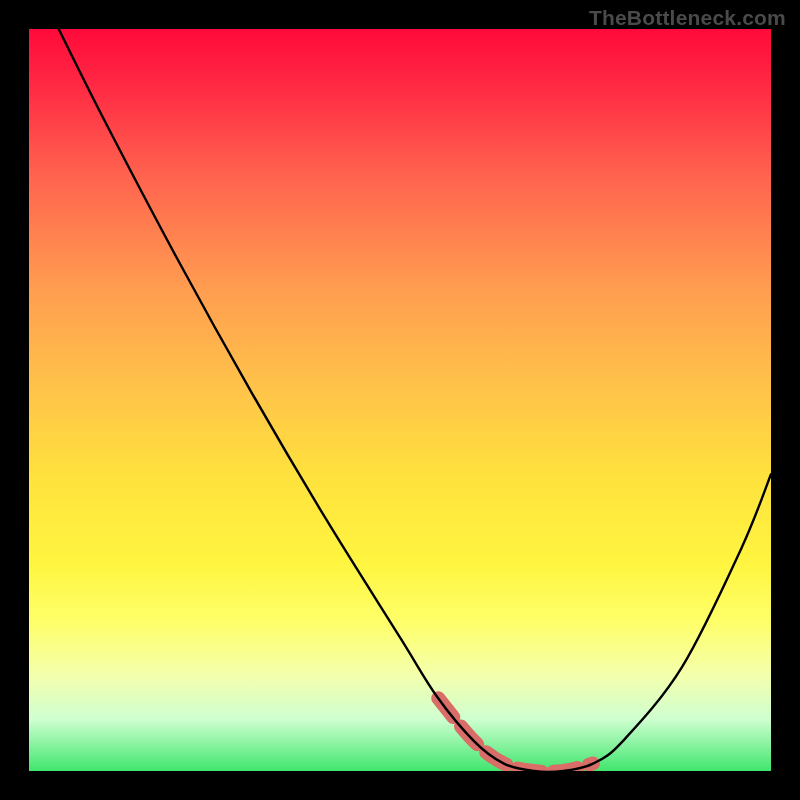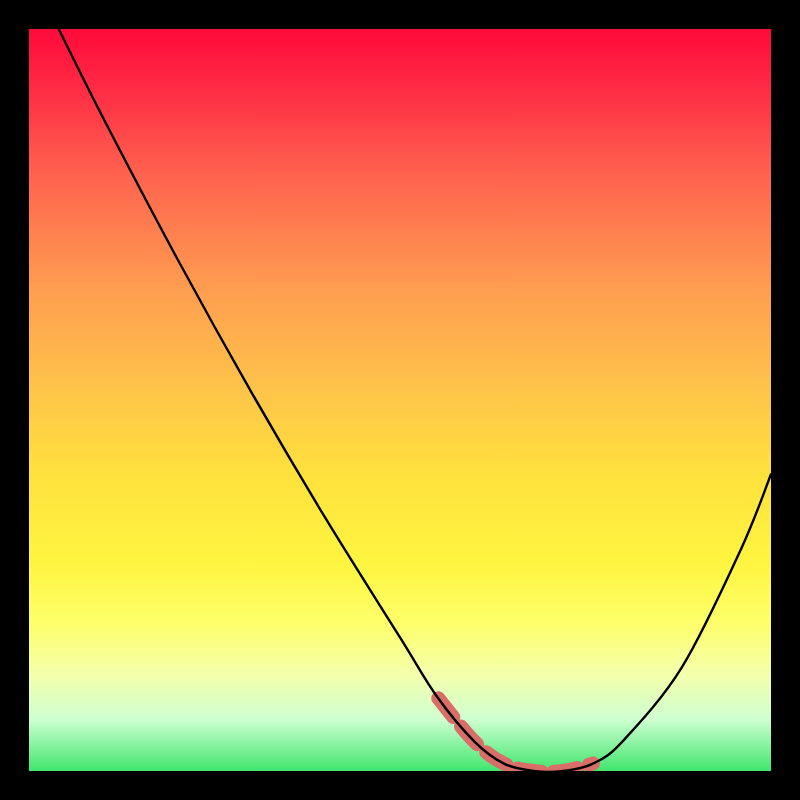--- a/index.html
+++ b/index.html
@@ -72,20 +72,21 @@
     stroke-width: 14;
     stroke-linecap: round;
     stroke-dasharray: 24 12;
     stroke-dashoffset: -2;
   }
 </style>
 </head>
 <body>
 
 <div class="stage">
+  <div class="watermark">TheBottleneck.com</div>
 
   <div class="plot-area">
     <div class="gradient-bg"></div>
 
     <svg class="curve-layer" viewBox="0 0 742 742" preserveAspectRatio="none">
       <path class="curve-highlight" d="M 408.10 667.80 C 414.28 675.22, 434.07 701.19, 445.20 712.32 C 456.33 723.45, 464.99 729.63, 474.88 734.58 C 484.77 739.53, 494.67 740.76, 504.56 742.00 C 514.45 743.24, 524.35 743.24, 534.24 742.00 C 544.13 740.76, 558.97 735.82, 563.92 734.58"></path>
       <path class="curve-main" d="M 29.68 0.00 C 37.10 14.84, 54.41 50.70, 74.20 89.04 C 93.99 127.38, 123.67 184.26, 148.40 230.02 C 173.13 275.78, 197.87 320.30, 222.60 363.58 C 247.33 406.86, 272.07 448.91, 296.80 489.72 C 321.53 530.53, 352.45 578.76, 371.00 608.44 C 389.55 638.12, 395.73 650.49, 408.10 667.80 C 420.47 685.11, 434.07 701.19, 445.20 712.32 C 456.33 723.45, 464.99 729.63, 474.88 734.58 C 484.77 739.53, 494.67 740.76, 504.56 742.00 C 514.45 743.24, 524.35 743.24, 534.24 742.00 C 544.13 740.76, 554.03 739.53, 563.92 734.58 C 573.81 729.63, 578.76 728.40, 593.60 712.32 C 608.44 696.24, 633.17 670.27, 652.96 638.12 C 672.75 605.97, 697.48 551.55, 712.32 519.40 C 727.16 487.25, 737.05 457.57, 742.00 445.20"></path>
     </svg>
   </div>
 </div>

